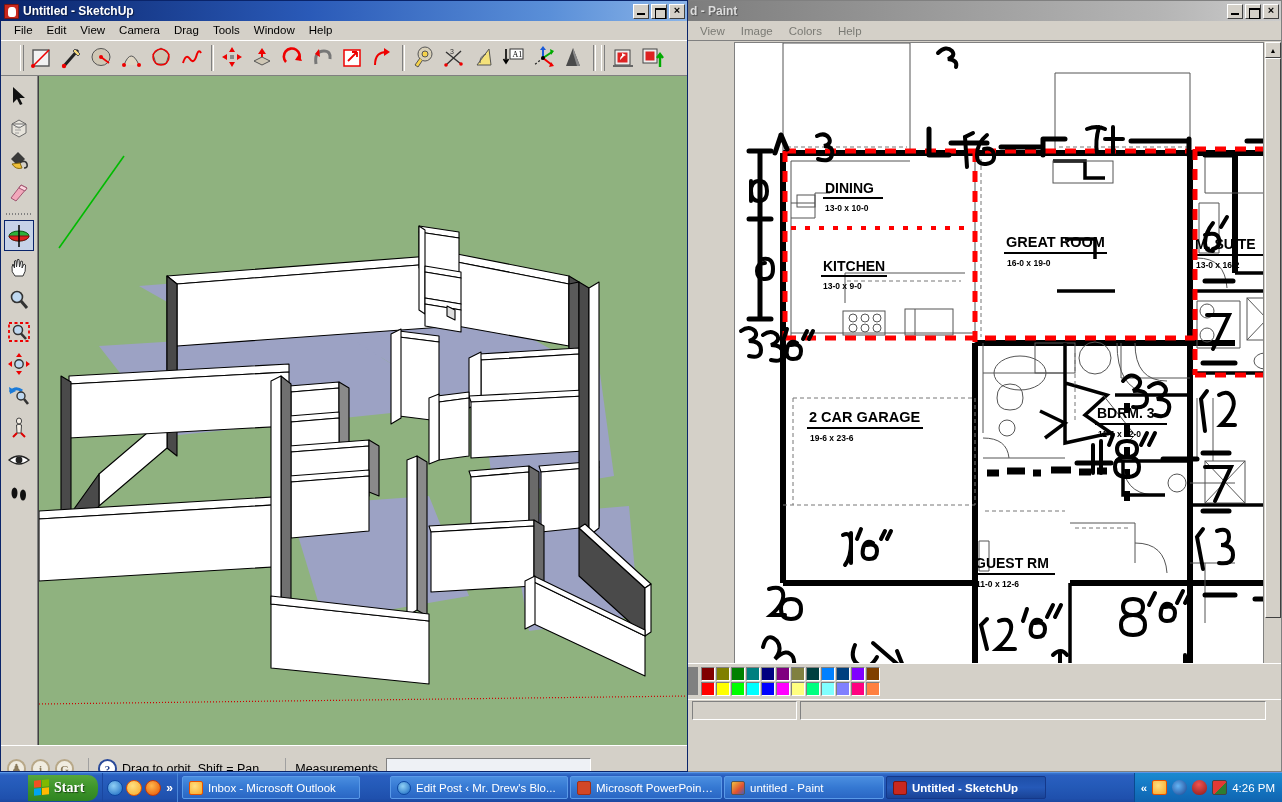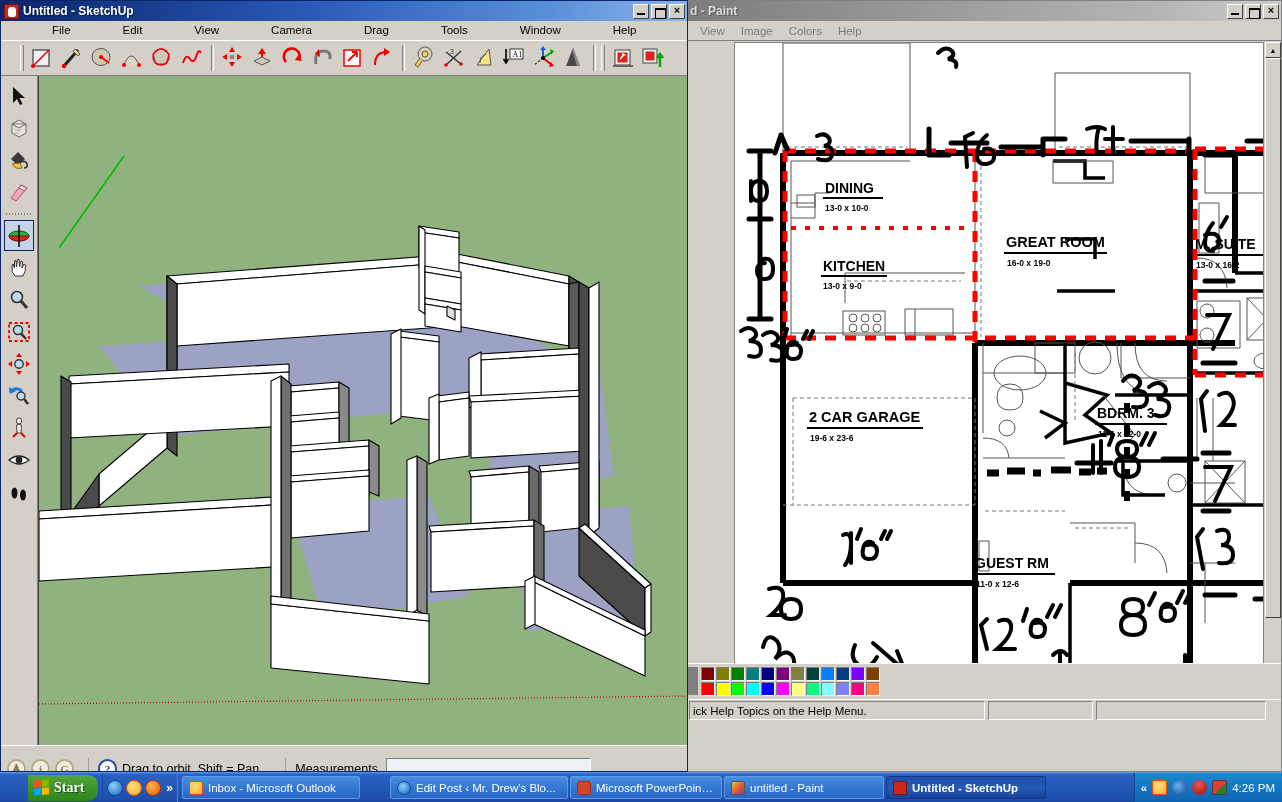--- a/index.html
+++ b/index.html
@@ -52,21 +52,21 @@
   }
   .winbtn.min::after { content:""; position:absolute; left:3px; bottom:3px; width:8px; height:2px; background:#000; }
   .winbtn.max::after { content:""; position:absolute; left:3px; top:3px; width:9px; height:8px; border:1px solid #000; border-top-width:2px; }
   .winbtn.cls { font-weight: bold; font-size: 11px; line-height: 11px; }
 
   .su-menubar {
     height: 19px; background: #d4d0c8;
     display: flex; align-items: center; padding-left: 6px;
     border-bottom: 1px solid #d4d0c8;
   }
-  .su-menubar .mi { padding: 2px 7px; font-size: 11.5px; color: #000; margin-left: 38px; }
+  .su-menubar .mi { padding: 2px 7px; font-size: 11.5px; color: #000; }
 
   .su-toolbar {
     height: 36px; background: #d4d0c8;
     border-top: 1px solid #fff; border-bottom: 1px solid #808080;
     display: flex; align-items: center; padding-left: 18px;
   }
   .tb-sep { width: 3px; height: 26px; margin: 0 4px;
      border-left: 1px solid #808080; border-right: 1px solid #fff; }
   .tb-grip { width:4px; height:26px; margin:0 3px 0 1px;
      border-left:1px solid #fff; border-right:1px solid #808080; }
@@ -926,21 +926,20 @@
             <div class="pal-sw" style="background: rgb(128, 128, 255);"></div>
             <div class="pal-sw" style="background: rgb(128, 0, 255);"></div>
             <div class="pal-sw" style="background: rgb(255, 0, 128);"></div>
             <div class="pal-sw" style="background: rgb(128, 64, 0);"></div>
             <div class="pal-sw" style="background: rgb(255, 128, 64);"></div>
           </div>
       </div>
     </div>
 
     <div class="pt-statusbar">
-      <div class="pt-sb-panel" style="flex:0 0 296px;">ick Help Topics on the Help Menu.</div>
       <div class="pt-sb-panel" style="flex:0 0 105px;margin-left:3px;"></div>
       <div class="pt-sb-panel" style="flex:1;margin-left:3px;"></div>
       <div class="grip"></div>
     </div>
   </div>
 
   <div id="taskbar">
     <div id="start-btn">
       <span class="flag">
         <i style="background:#f25022"></i>

